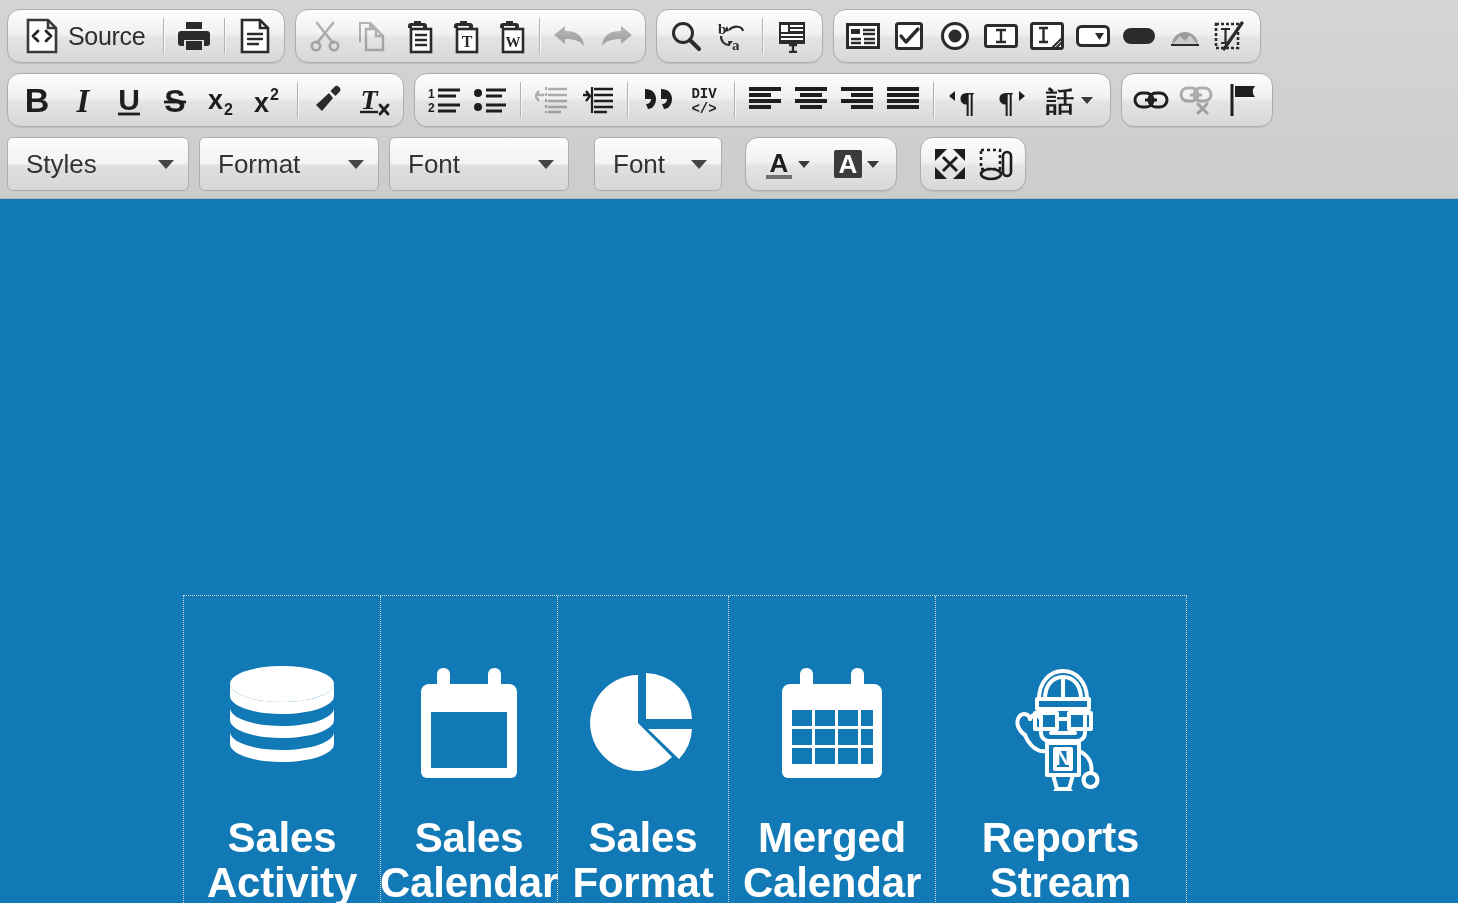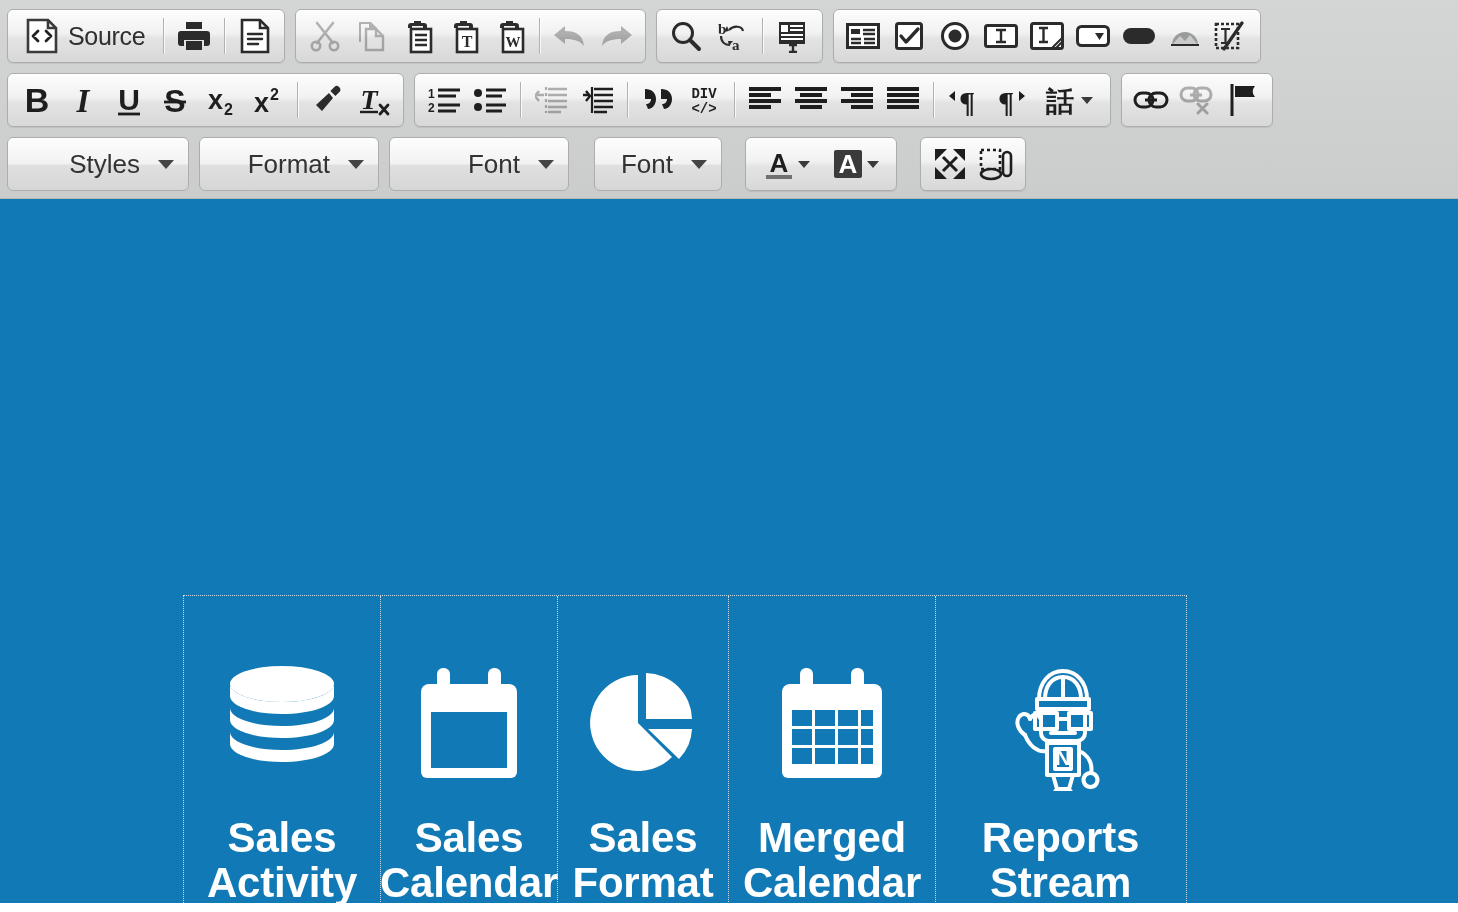--- a/index.html
+++ b/index.html
@@ -25,21 +25,21 @@
     padding: 0;
     height: 64px;
   }
   .tb-group {
     display: inline-flex;
     align-items: center;
     height: 54px;
     margin: 0 5px 0 5px;
     padding: 0 6px;
     border: 1px solid #acaeae;
-    border-radius: 6px;
+    border-radius: 13px;
     background: linear-gradient(#fdfdfd 0%, #f1f1f1 45%, #e3e3e3 55%, #d8d8d8 100%);
     box-shadow: 0 1px 0 rgba(255,255,255,0.7) inset, 0 1px 1px rgba(0,0,0,0.08);
   }
   .tb-btn {
     width: 46px; height: 46px;
     display: flex; align-items: center; justify-content: center;
     border: 1px solid transparent;
     border-radius: 4px;
     cursor: pointer;
     color: #2b2b2b;
@@ -58,21 +58,21 @@
     color: #2f2f2f;
     padding-left: 9px;
     letter-spacing: -0.3px;
   }
   .tb-btn svg { display: block; }
 
   
   .tb-combo {
     display: inline-flex;
     align-items: center;
-    justify-content: flex-end;
+    justify-content: space-between;
     height: 54px;
     min-width: 170px;
     margin: 0 5px;
     padding: 0 14px 0 18px;
     border: 1px solid #acaeae;
     border-radius: 6px;
     background: linear-gradient(#fdfdfd 0%, #f2f2f2 50%, #e0e0e0 52%, #d6d6d6 100%);
     box-shadow: 0 1px 0 rgba(255,255,255,0.7) inset;
     cursor: pointer;
     font-size: 26px;

